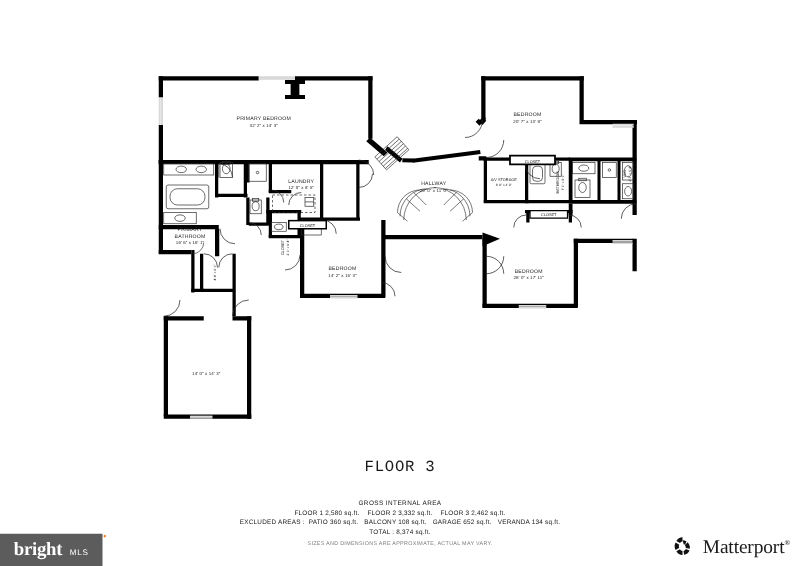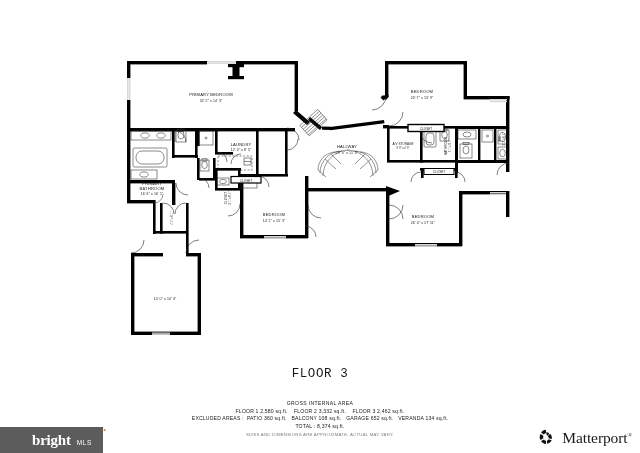--- a/index.html
+++ b/index.html
@@ -98,21 +98,20 @@
   .mls-logo {
     position: absolute;
     left: 0;
     top: 427px;
     width: 82px;
     height: 26px;
     background: #5c5c5c;
     display: flex;
     align-items: center;
     justify-content: center;
-    padding-left: 21px;
   }
   .mls-logo .bright-word {
     color: #ffffff;
     font-family: "Liberation Serif", serif;
     font-size: 15px;
     font-weight: bold;
     letter-spacing: -0.2px;
     position: relative;
   }
   .mls-logo .tm {

